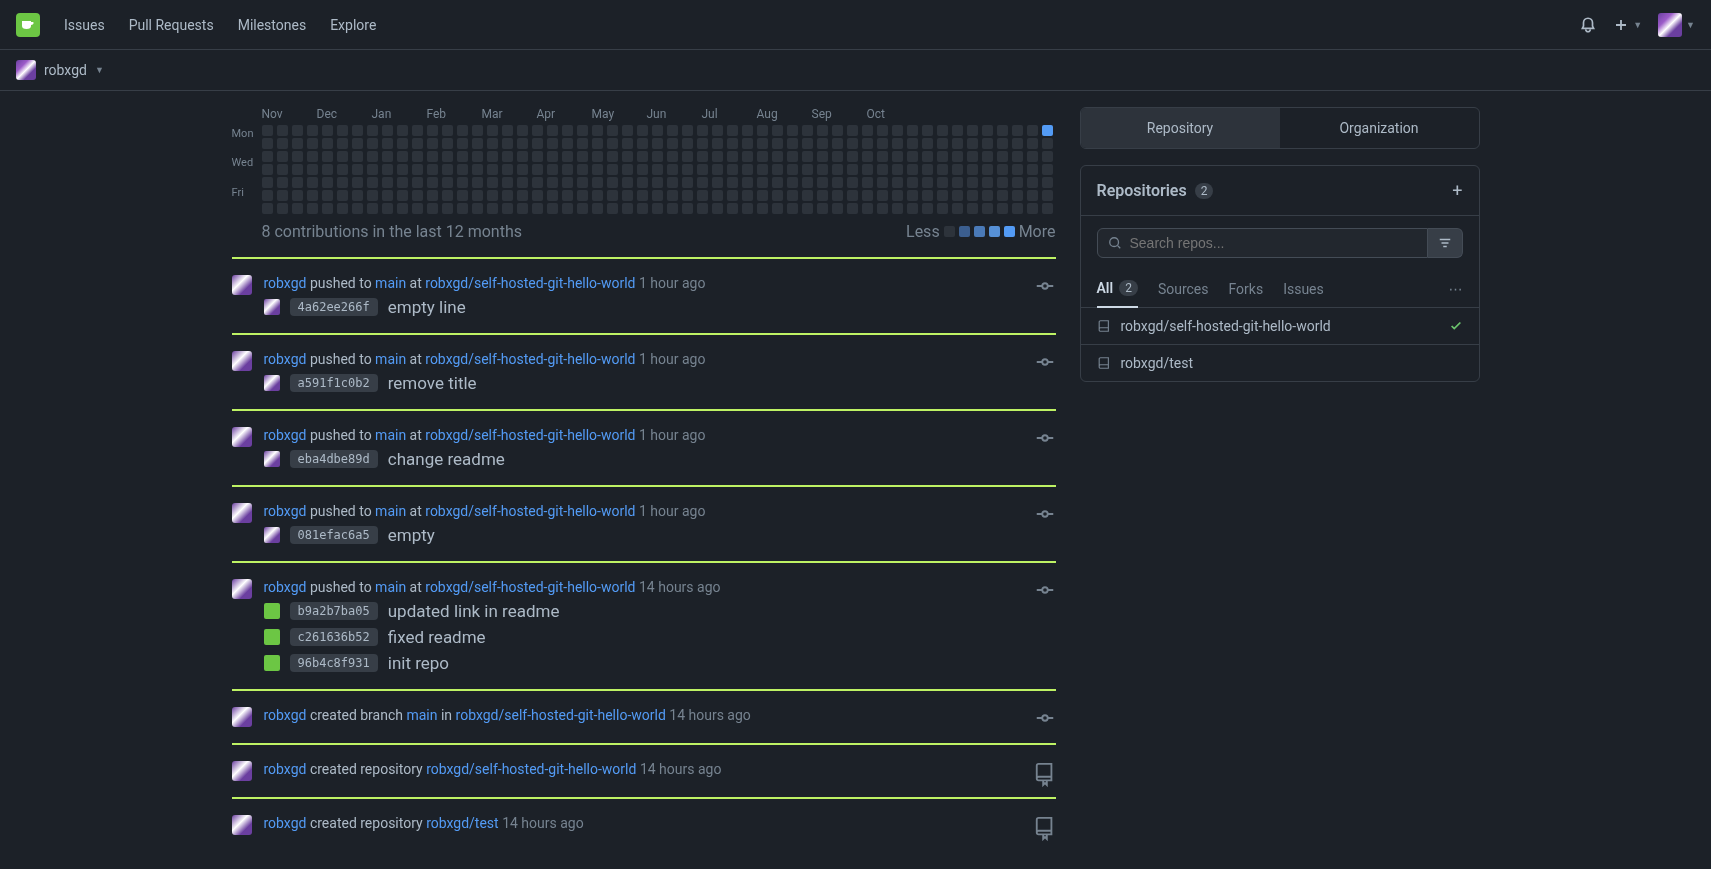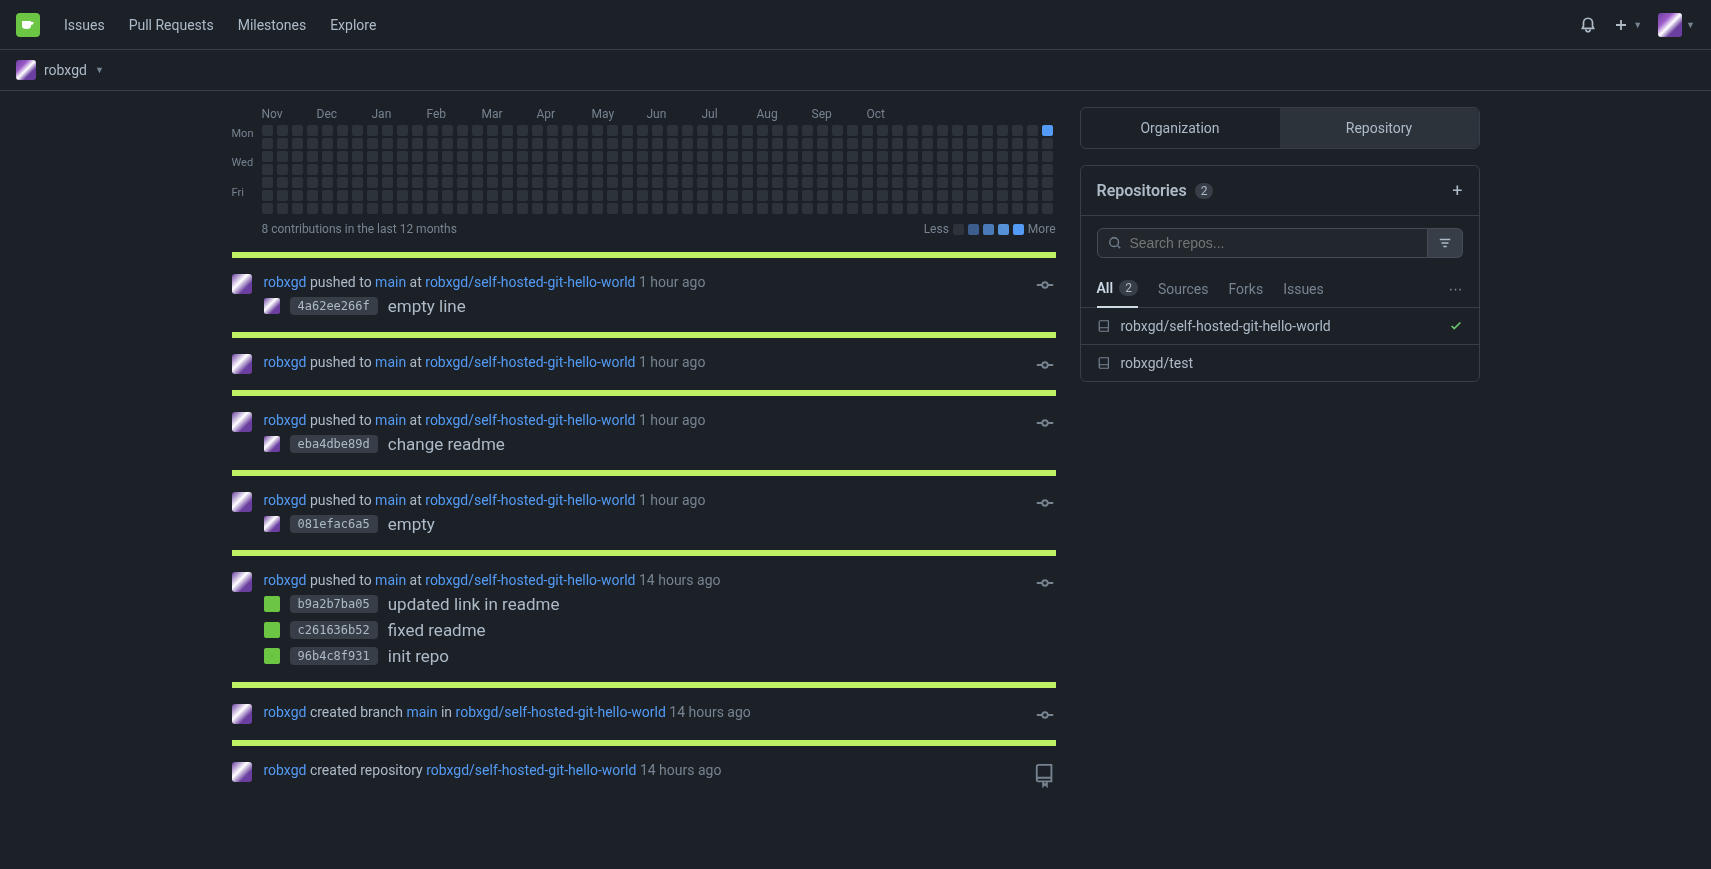--- a/index.html
+++ b/index.html
@@ -28,26 +28,26 @@
 
 .heatmap-wrap { margin-bottom: 16px; }
 .heatmap-months { display: flex; padding-left: 30px; margin-bottom: 4px; font-size: 12px; color: #768390; }
 .heatmap-months span { width: 55px; }
 .heatmap-body { display: flex; }
 .heatmap-days { display: flex; flex-direction: column; justify-content: space-around; width: 30px; font-size: 11px; color: #768390; padding-right: 4px; }
 .heatmap-days div { height: 26px; line-height: 13px; }
 .heatmap-grid { display: grid; grid-template-columns: repeat(53, 1fr); grid-template-rows: repeat(7, 1fr); gap: 2px; flex: 1; }
 .heatmap-cell { width: 11px; height: 11px; background: #2d333b; border-radius: 2px; }
 .heatmap-cell.filled { background: #539bf5; }
-.heatmap-legend { display: flex; justify-content: space-between; padding-left: 30px; margin-top: 8px; font-size: 12px; color: #768390; align-items: center; }
+.heatmap-legend { display: flex; justify-content: space-between; padding-left: 30px; margin-top: 8px; font-size: 16px; color: #768390; align-items: center; }
 .legend-scale { display: flex; align-items: center; gap: 4px; }
 .legend-box { width: 11px; height: 11px; border-radius: 2px; }
 
 
-.feed-item { display: flex; padding: 16px 0; border-top: 6px solid #bef264; gap: 12px; position: relative; }
+.feed-item { display: flex; padding: 16px 0; border-top: 2px solid #bef264; gap: 12px; position: relative; }
 .feed-avatar { width: 20px; height: 20px; border-radius: 3px; background: linear-gradient(135deg, #6b3fa0 0%, #fff 40%, #6b3fa0 70%); flex-shrink: 0; }
 .feed-content { flex: 1; }
 .feed-title { color: #adbac7; margin-bottom: 4px; }
 .feed-title .link { color: #539bf5; }
 .feed-time { color: #768390; }
 .commit-row { display: flex; align-items: center; gap: 10px; margin-top: 6px; }
 .commit-avatar { width: 16px; height: 16px; border-radius: 2px; background: linear-gradient(135deg, #6b3fa0 0%, #fff 40%, #6b3fa0 70%); }
 .commit-avatar.green { background: #6cc644; }
 .commit-sha { font-family: ui-monospace, SFMono-Regular, "SF Mono", Menlo, Consolas, monospace; font-size: 12px; background: #373e47; color: #adbac7; padding: 2px 8px; border-radius: 4px; }
 .commit-msg { color: #adbac7; font-size: 17px; }
@@ -549,20 +549,25 @@
             <svg width="22" height="22" viewBox="0 0 24 24" fill="none" stroke="currentColor" stroke-width="2">
               <circle cx="12" cy="12" r="3"></circle>
               <path d="M3 12h6M15 12h6"></path>
             </svg>
           </div>
         </div>
         <div class="feed-item">
           <div class="feed-avatar"></div>
           <div class="feed-content">
             <div class="feed-title"><a class="link">robxgd</a><span> pushed to </span><a class="link">main</a><span> at </span><a class="link">robxgd/self-hosted-git-hello-world</a> <span class="feed-time">1 hour ago</span></div>
+            <div class="commit-row">
+              <div class="commit-avatar"></div>
+              <a class="commit-sha">a591f1c0b2</a>
+              <span class="commit-msg">remove title</span>
+            </div>
           </div>
           <div class="feed-icon">
             <svg width="22" height="22" viewBox="0 0 24 24" fill="none" stroke="currentColor" stroke-width="2">
               <circle cx="12" cy="12" r="3"></circle>
               <path d="M3 12h6M15 12h6"></path>
             </svg>
           </div>
         </div>
         <div class="feed-item">
           <div class="feed-avatar"></div>
@@ -642,28 +647,40 @@
           <div class="feed-content">
             <div class="feed-title"><a class="link">robxgd</a><span> created repository </span><a class="link">robxgd/self-hosted-git-hello-world</a> <span class="feed-time">14 hours ago</span></div>
           </div>
           <div class="feed-icon">
             <svg width="22" height="26" viewBox="0 0 24 28" fill="none" stroke="currentColor" stroke-width="2">
               <path d="M5 3h14v18H5c-1 0-2-1-2-2V5c0-1 1-2 2-2zM3 19c0-1 1-2 2-2h14"></path>
               <path d="M10 21v5l2-2 2 2v-5"></path>
             </svg>
           </div>
         </div>
+        <div class="feed-item">
+          <div class="feed-avatar"></div>
+          <div class="feed-content">
+            <div class="feed-title"><a class="link">robxgd</a><span> created repository </span><a class="link">robxgd/test</a> <span class="feed-time">14 hours ago</span></div>
+          </div>
+          <div class="feed-icon">
+            <svg width="22" height="26" viewBox="0 0 24 28" fill="none" stroke="currentColor" stroke-width="2">
+              <path d="M5 3h14v18H5c-1 0-2-1-2-2V5c0-1 1-2 2-2zM3 19c0-1 1-2 2-2h14"></path>
+              <path d="M10 21v5l2-2 2 2v-5"></path>
+            </svg>
+          </div>
+        </div>
       </div>
 
   </div>
 
   <div class="side-col">
     <div class="side-tabs">
+      <div class="side-tab active">Repository</div>
       <div class="side-tab">Organization</div>
-      <div class="side-tab active">Repository</div>
     </div>
 
     <div class="side-panel">
       <div class="side-panel-header">
         <h3>
           <span>Repositories</span>
           <span class="count-badge">2</span>
         </h3>
         <div class="plus-icon">+</div>
       </div>

